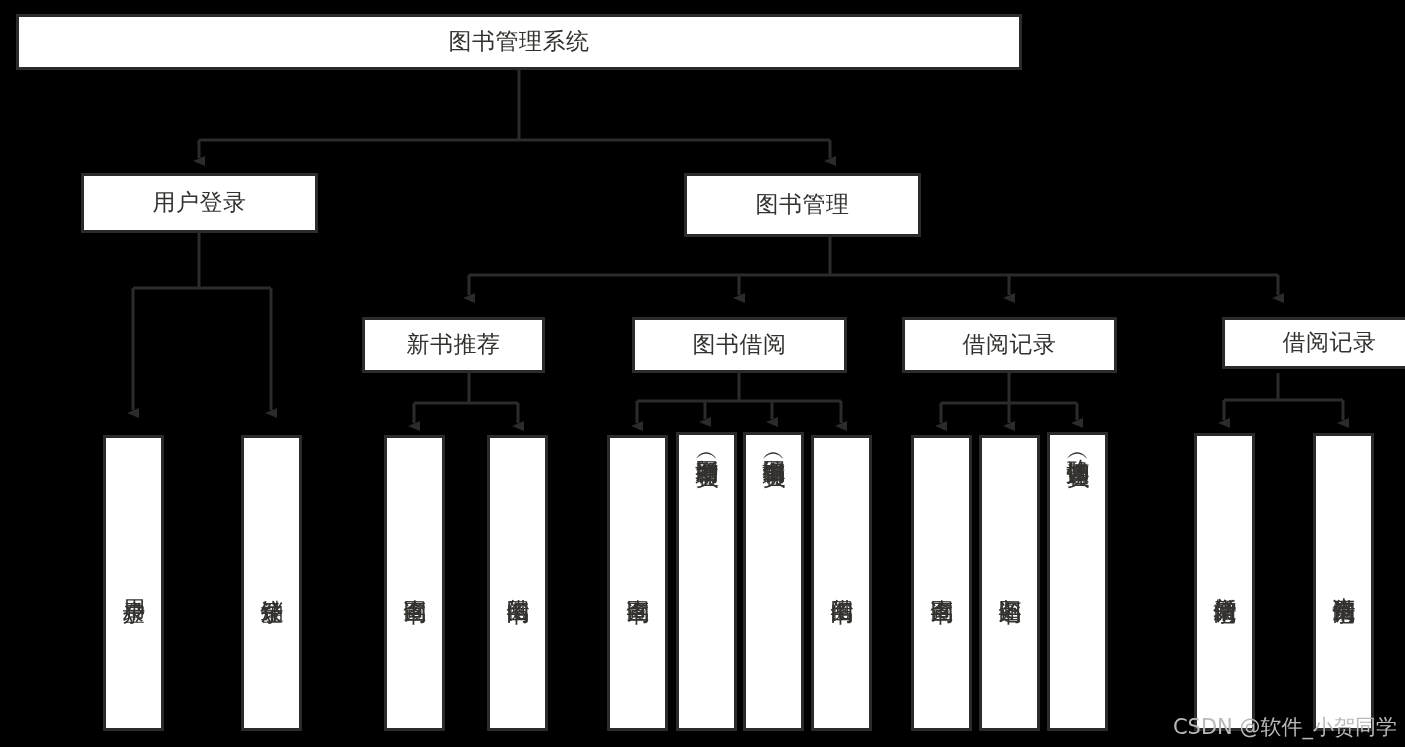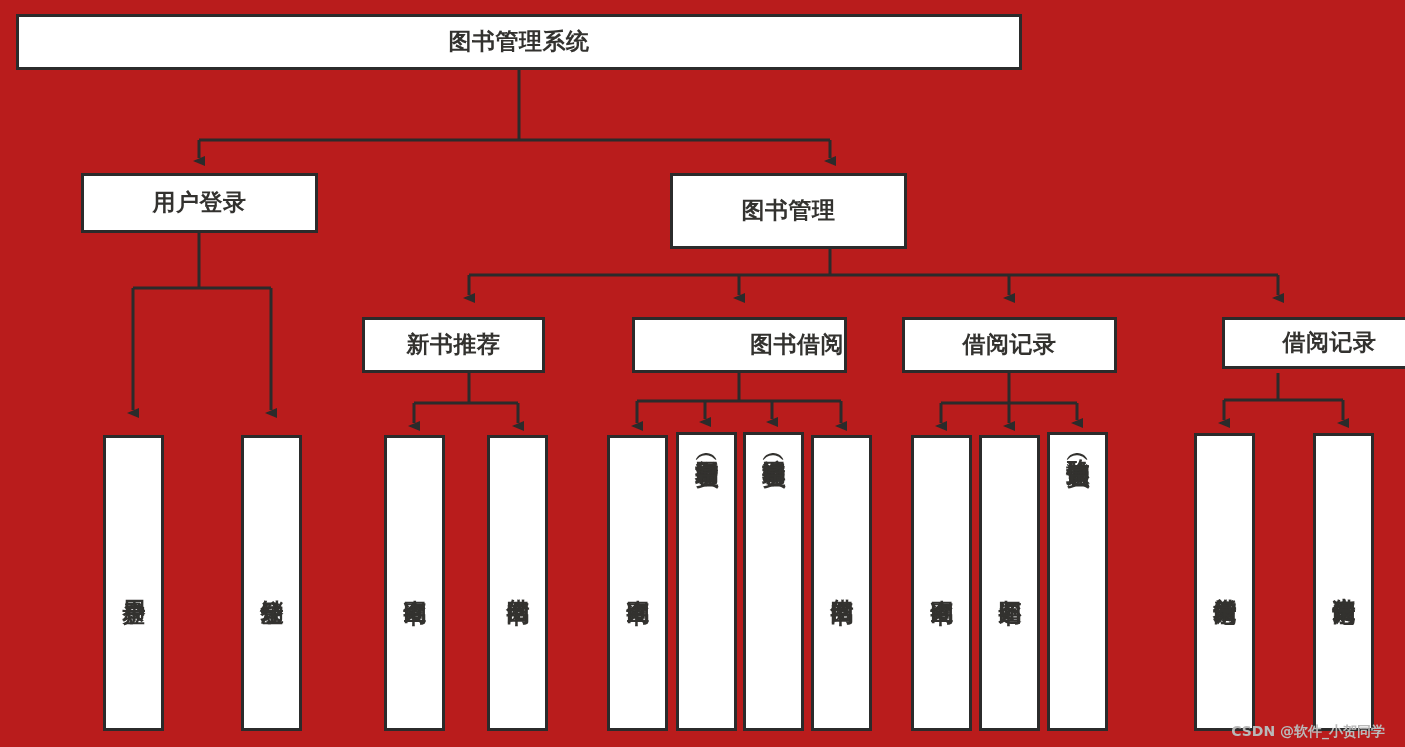--- a/index.html
+++ b/index.html
@@ -7,23 +7,22 @@
     padding: 0;
     background: #ffffff;
   }
   body {
     font-family: "DejaVu Sans", "Liberation Sans", sans-serif;
   }
   #canvas {
     position: relative;
     width: 1405px;
     height: 747px;
-    background: #b91c1c;
+    background: #000000;
     overflow: hidden;
-    font-weight: bold;
   }
   #edges {
     position: absolute;
     left: 0;
     top: 0;
     width: 1405px;
     height: 747px;
   }
   .node {
     position: absolute;
@@ -56,23 +55,23 @@
     letter-spacing: 1px;
     white-space: nowrap;
     -webkit-text-orientation: upright;
   }
   .node.leaf.centered {
     align-items: center;
     padding-top: 0;
   }
   #watermark {
     position: absolute;
-    right: 20px;
+    right: 8px;
     bottom: 6px;
-    font-size: 14px;
+    font-size: 21px;
     color: #b9b9b9;
     z-index: 5;
     white-space: nowrap;
     font-family: "DejaVu Sans", "Liberation Sans", sans-serif;
   }
 </style>
 </head>
 <body>
 
 <div id="canvas">
@@ -130,29 +129,29 @@
   </svg>
 
   <div class="node" style="left:16px; top:14px; width:1006px; height:56px;">
     <span class="label">图书管理系统</span>
   </div>
 
   <div class="node" style="left:81px; top:173px; width:237px; height:60px;">
     <span class="label">用户登录</span>
   </div>
 
-  <div class="node" style="left:670px; top:173px; width:237px; height:76px;">
+  <div class="node" style="left:684px; top:173px; width:237px; height:64px;">
     <span class="label">图书管理</span>
   </div>
 
   <div class="node" style="left:362px; top:317px; width:183px; height:56px;">
     <span class="label">新书推荐</span>
   </div>
 
-  <div class="node" style="left:632px; top:317px; width:215px; height:56px;justify-content:flex-end;">
+  <div class="node" style="left:632px; top:317px; width:215px; height:56px;">
     <span class="label">图书借阅</span>
   </div>
 
   <div class="node" style="left:902px; top:317px; width:215px; height:56px;">
     <span class="label">借阅记录</span>
   </div>
 
   <div class="node" style="left:1222px; top:317px; width:215px; height:52px;">
     <span class="label">借阅记录</span>
   </div>

